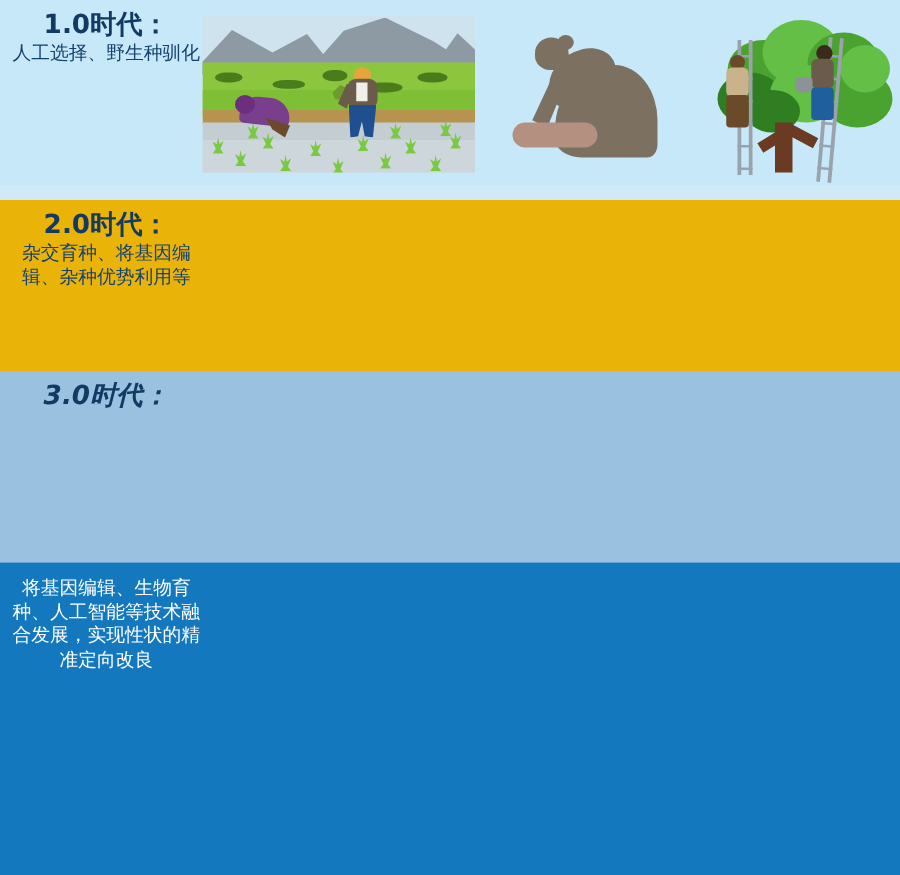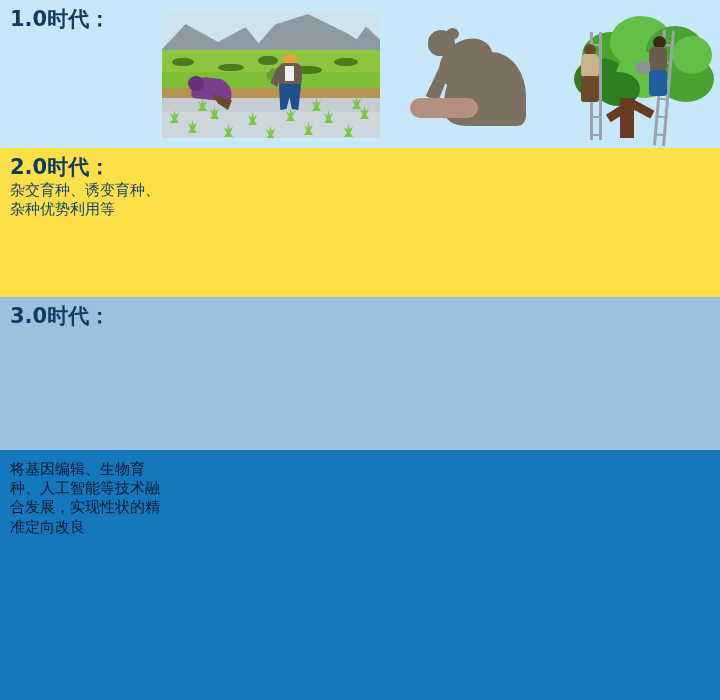--- a/index.html
+++ b/index.html
@@ -1,30 +1,30 @@
 <!DOCTYPE html>
 <html><head>
 <meta charset="utf-8">
 <style>
   html,body{margin:0;padding:0;background:#ffffff;}
   body{font-family:"DejaVu Sans","Liberation Sans",sans-serif;}
   #infographic{position:relative;width:720px;height:700px;overflow:hidden;background:#cfe9f7;}
-  .row{position:absolute;left:0;width:720px;overflow:hidden;}
+  .row{position:absolute;left:0;width:720px;overflow:hidden;text-align:center;}
   #row1{top:0;height:148px;background:#c7e8f8;}
-  #row2{top:148px;height:149px;background:#fde047;}
-  #row3{top:297px;height:153px;background:#9ac2e0;}
+  #row2{top:160px;height:149px;background:#eab308;}
+  #row3{top:297px;height:153px;background:#9ac2e0;font-style:italic;}
   #row4{top:450px;height:250px;background:#1378bd;}
   .rowtext{position:absolute;left:10px;top:8px;width:150px;z-index:40;}
   #row4 .rowtext{top:10px;}
   .era{font-size:21px;font-weight:700;letter-spacing:0px;line-height:1.12;white-space:nowrap;}
   .desc{font-size:15px;line-height:1.28;margin-top:1px;}
   .dark .era{color:#123a63;}
   .dark .desc{color:#14426e;}
   .light .era{color:#ffffff;}
-  .light .desc{color:#0f172a;font-family:Liberation Mono, monospace;}
+  .light .desc{color:#ffffff;}
   .art{position:absolute;overflow:hidden;}
 
   
   #paddy{left:162px;top:12px;width:218px;height:126px;background:#cfe4ee;}
   #paddy .sky{position:absolute;left:0;top:0;width:100%;height:30px;background:#cfe3ef;}
   #paddy .mtn{position:absolute;background:#8e9aa3;}
   #paddy .mtn.m1{left:-10px;top:8px;width:120px;height:40px;clip-path:polygon(0 100%,28% 10%,55% 55%,78% 18%,100% 100%);}
   #paddy .mtn.m2{left:80px;top:2px;width:150px;height:48px;clip-path:polygon(0 100%,22% 22%,44% 0,70% 40%,100% 100%);}
   #paddy .mtn.m3{left:180px;top:10px;width:60px;height:38px;clip-path:polygon(0 100%,40% 12%,100% 100%);}
   #paddy .grass{position:absolute;left:0;top:38px;width:100%;height:40px;background:#8cc63f;}
@@ -75,20 +75,21 @@
   #orchard .basket{position:absolute;width:14px;height:12px;background:#8d9298;border-radius:2px 2px 5px 5px;}
 </style>
 </head>
 <body>
 
 <div id="infographic">
 
   <div class="row dark" id="row1">
     <div class="rowtext">
       <div class="era">1.0时代：</div>
+      <div class="desc">人工选择、野生种驯化</div>
     </div>
 
     <div class="art" id="paddy">
       <div class="sky"></div>
       <div class="mtn m1"></div>
       <div class="mtn m2"></div>
       <div class="mtn m3"></div>
       <div class="grass"></div>
       <div class="grass2"></div>
       <div class="bush" style="left:10px;top:46px;width:22px;height:8px;"></div>
@@ -185,21 +186,21 @@
         <div class="legs" style="left:1px;top:34px;background:#1f5f9e;border-radius:3px;"></div>
       </div>
       <div class="basket" style="left:64px;top:56px;"></div>
 
     </div>
   </div>
 
   <div class="row dark" id="row2">
     <div class="rowtext">
       <div class="era">2.0时代：</div>
-      <div class="desc">杂交育种、诱变育种、杂种优势利用等</div>
+      <div class="desc">杂交育种、将基因编辑、杂种优势利用等</div>
     </div>
 
   </div>
 
   <div class="row dark" id="row3">
     <div class="rowtext">
       <div class="era">3.0时代：</div>
     </div>
 
   </div>

